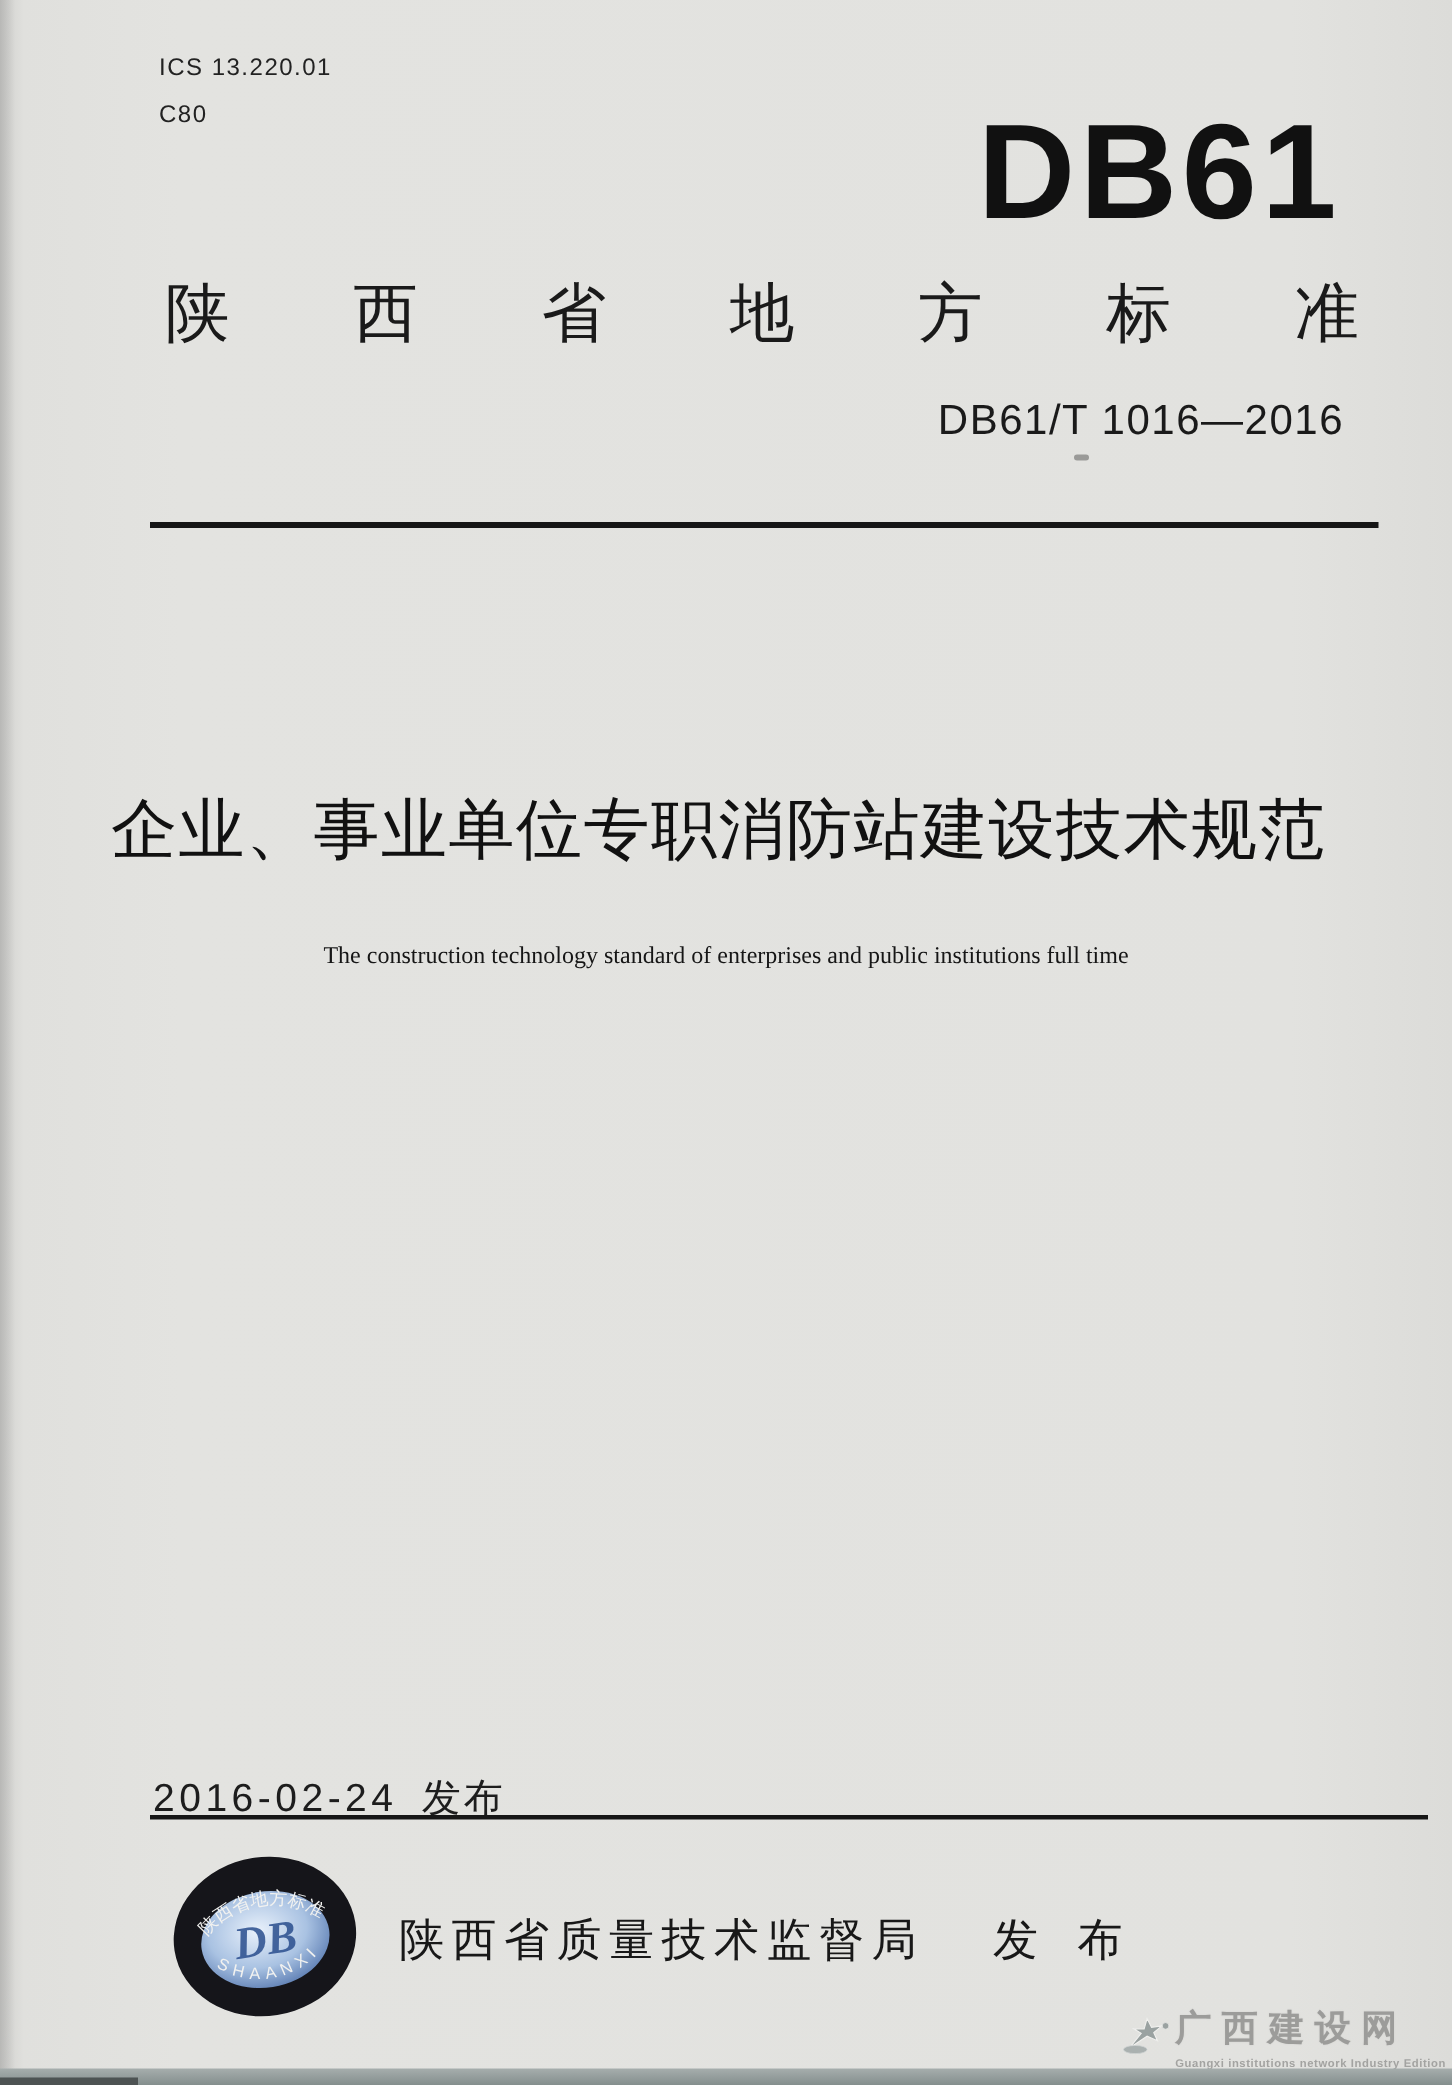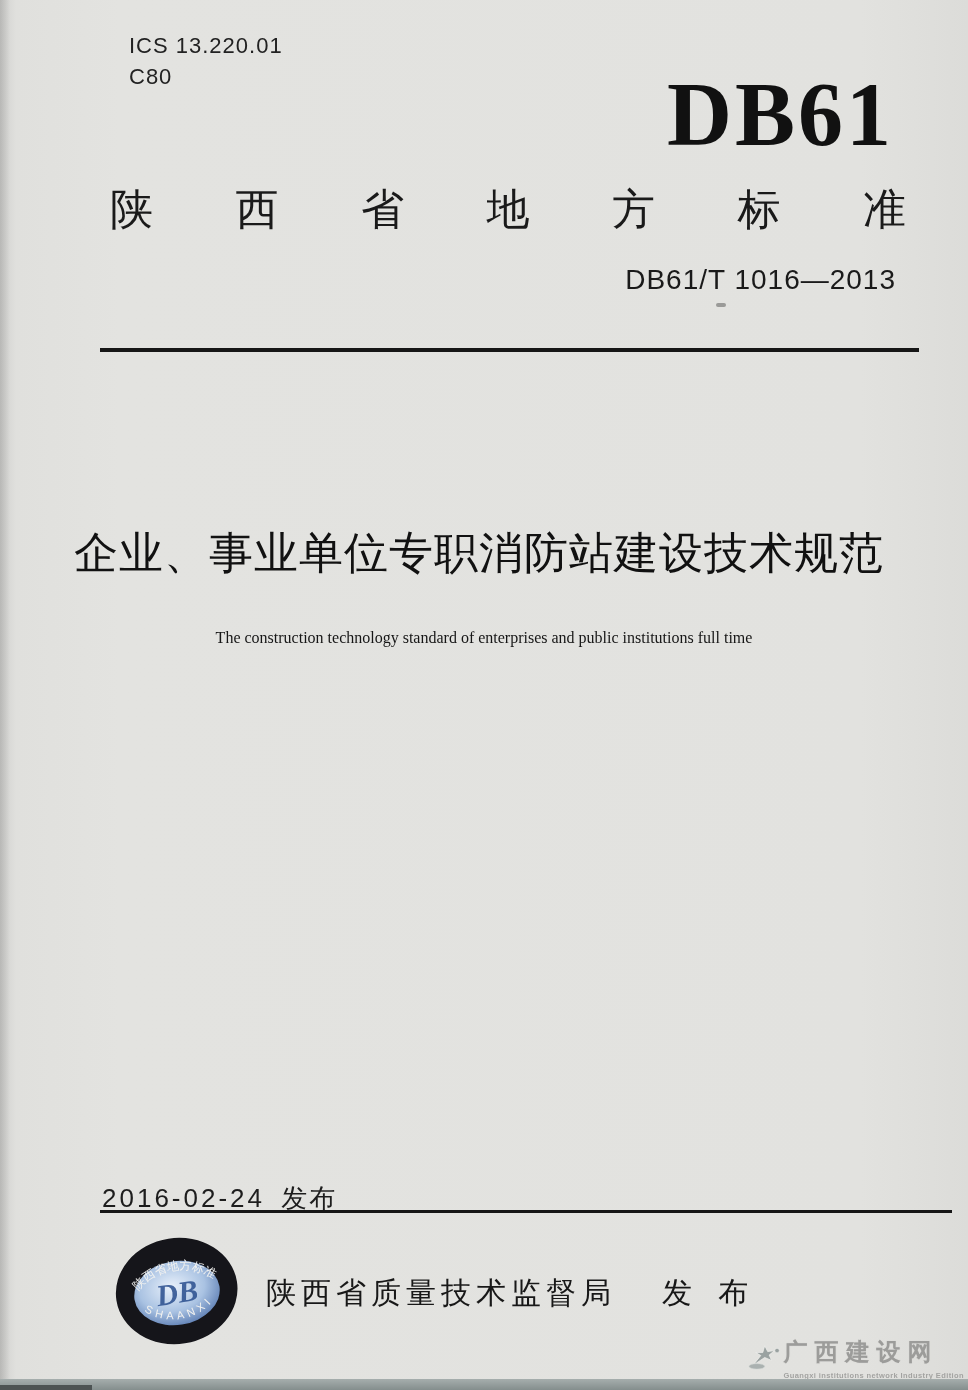--- a/index.html
+++ b/index.html
@@ -3,22 +3,22 @@
 <meta charset="utf-8">
 <style>
   html,body{margin:0;padding:0;background:#b7b7b5;}
   .page{
     position:relative;width:968px;height:1390px;overflow:hidden;
     background:linear-gradient(90deg,#d0d0ce 0px,#e0e0dd 16px,#e3e3e0 120px,#e2e2df 860px,#dcdcd9 968px);
     font-family:"Liberation Sans",sans-serif;color:#1c1c1c;
   }
   .edge-left{position:absolute;left:0;top:0;width:10px;height:100%;
     background:linear-gradient(90deg,rgba(140,140,138,.35),rgba(140,140,138,0));}
-  .ics{position:absolute;left:106px;top:30px;font-size:22px;line-height:31px;letter-spacing:1px;color:#222;margin-left:23px;}
-  .db-code{position:absolute;top:70px;right:74px;font-family:Liberation Serif, serif;
+  .ics{position:absolute;left:106px;top:30px;font-size:16px;line-height:31px;letter-spacing:1px;color:#222;}
+  .db-code{position:absolute;top:70px;right:74px;font-family:Liberation Sans, sans-serif;
     font-weight:bold;font-size:90px;line-height:1;letter-spacing:3px;color:#111;}
   .std-type{position:absolute;left:110px;top:186px;width:796px;display:flex;
     justify-content:space-between;font-size:43px;line-height:1.1;color:#1a1a1a;}
   .std-number{position:absolute;top:264px;right:72px;font-size:28px;letter-spacing:1px;color:#1a1a1a;}
   .smudge{position:absolute;top:303px;right:242px;width:10px;height:4px;background:#9a9a98;border-radius:2px;}
   .rule-top{position:absolute;left:100px;top:348px;width:819px;height:4px;background:#161616;}
   .title{position:absolute;left:0;right:10px;top:524px;text-align:center;
     font-size:44px;font-weight:normal;letter-spacing:1px;color:#111;}
   .subtitle{position:absolute;left:0;right:0;top:620px;text-align:center;
     font-family:"Liberation Serif",serif;font-size:16px;line-height:35px;color:#161616;}
@@ -56,21 +56,21 @@
   <div class="std-type">
     <span>陕</span>
     <span>西</span>
     <span>省</span>
     <span>地</span>
     <span>方</span>
     <span>标</span>
     <span>准</span>
   </div>
 
-  <div class="std-number">DB61/T 1016—2013</div>
+  <div class="std-number">DB61/T 1016—2016</div>
   <div class="smudge"></div>
   <div class="rule-top"></div>
 
   <div class="title">企业、事业单位专职消防站建设技术规范</div>
 
   <div class="subtitle">
     <div>The construction technology standard of enterprises and public institutions full time</div>
   </div>
 
   <div class="dates">

